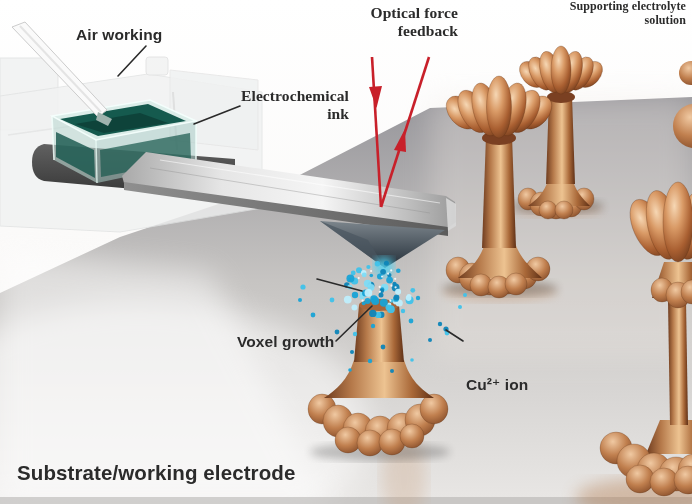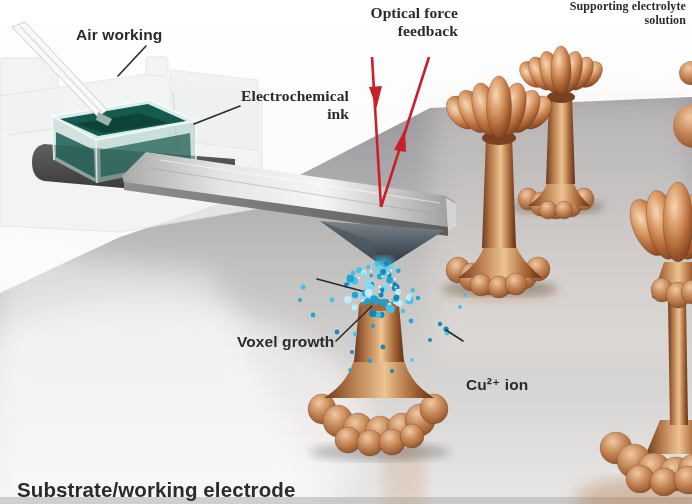--- a/index.html
+++ b/index.html
@@ -9,21 +9,21 @@
     background:#ffffff;
   }
   #scene{position:absolute;left:0;top:0;}
   .lbl{
     position:absolute;color:#2b2b2b;font-weight:600;font-size:15.5px;
     line-height:1.14;white-space:pre-line;letter-spacing:.1px;
     user-select:none;
   }
   .lbl.center{text-align:right;font-family:Liberation Serif, serif;}
   .lbl.big{font-size:12px;font-weight:700;}
-  .lbl.huge{font-size:20.5px;margin-top:17px;}
+  .lbl.huge{font-size:20.5px;}
 </style>
 </head>
 <body>
 
 <div id="stage">
 
   <svg id="scene" width="692" height="504" viewBox="0 0 692 504">
     <defs>
       <linearGradient id="bgGrad" x1="0" y1="0" x2="0" y2="1">
         <stop offset="0" stop-color="#ffffff"></stop>

